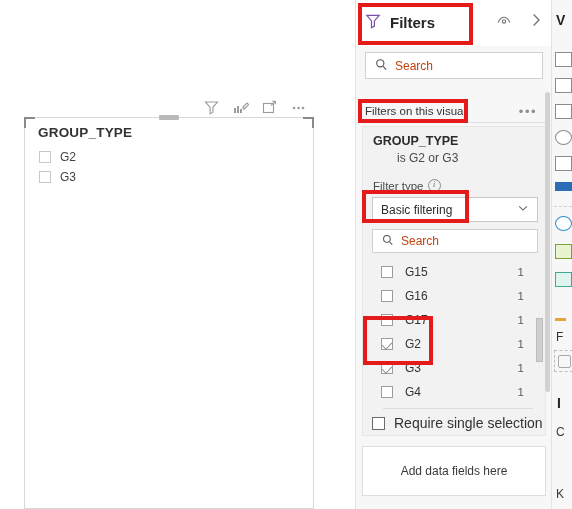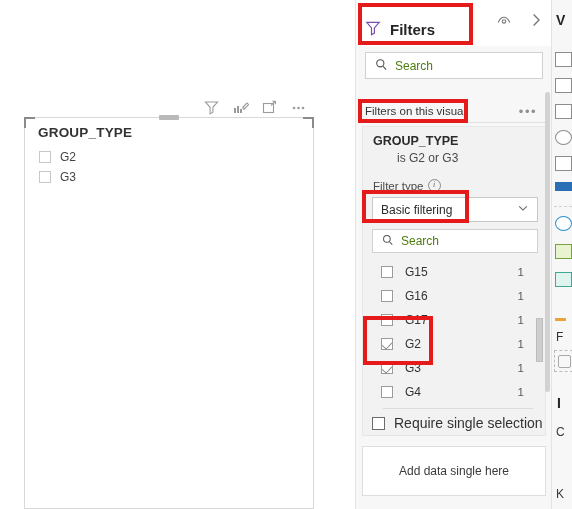--- a/index.html
+++ b/index.html
@@ -105,21 +105,21 @@
     box-sizing: border-box;
   }
   #filters-header {
     position: absolute;
     left: 0; top: 0;
     width: 196px; height: 46px;
     background: #ffffff;
   }
   #filters-title-wrap {
     position: absolute;
-    left: 9px; top: 15px;
+    left: 9px; top: 8px;
     display: flex;
     align-items: center;
     gap: 9px;
     height: 28px;
   }
   #filters-title {
     font-size: 15px;
     font-weight: bold;
     color: #252525;
   }
@@ -141,21 +141,21 @@
     background: #ffffff;
     border: 1px solid #d0d0d0;
     box-sizing: border-box;
     display: flex;
     align-items: center;
     gap: 7px;
     padding-left: 9px;
   }
   .search-text {
     font-size: 12px;
-    color: #4d7c0f;
+    color: #c2410c;
   }
 
   #filters-on-visual-label {
     position: absolute;
     left: 9px; top: 105px;
     font-size: 11.5px;
     color: #333333;
     font-weight: normal;
   }
   #fov-ellipsis {
@@ -600,21 +600,21 @@
 
     <div id="list-bottom-divider"></div>
 
     <div id="require-single">
       <span id="require-single-box"></span>
       <span id="require-single-label">Require single selection</span>
     </div>
   </div>
 
   <div id="add-data-fields">
-    <span id="add-data-fields-label">Add data single here</span>
+    <span id="add-data-fields-label">Add data fields here</span>
   </div>
 
   <div id="pane-scroll-thumb"></div>
 </div>
 
 <div id="viz-strip">
   <div id="viz-title">V</div>
 
   <span class="viz-ico" style="top:52px;"></span>
   <span class="viz-ico" style="top:78px;"></span>

